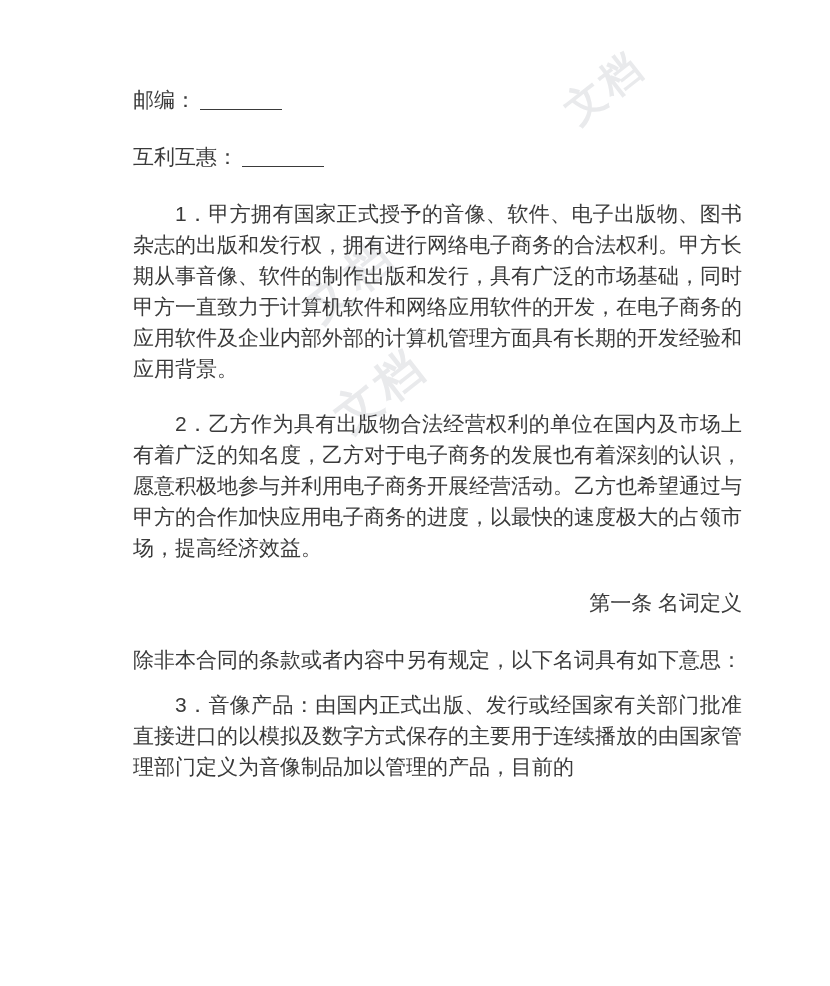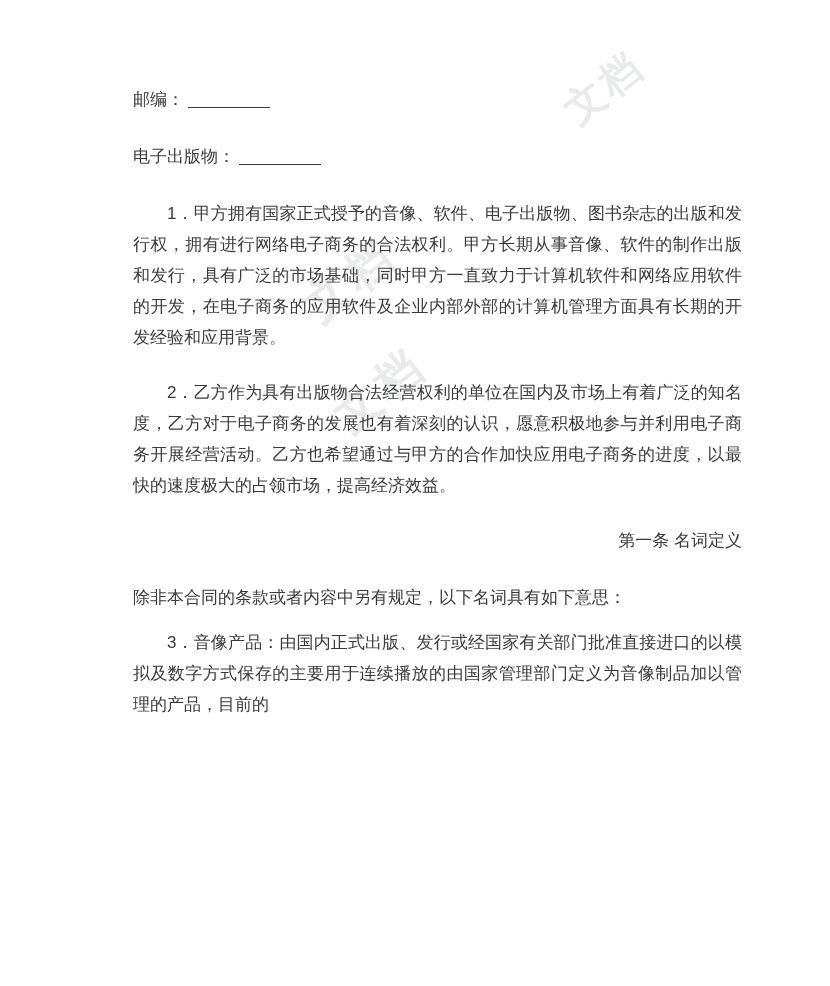--- a/index.html
+++ b/index.html
@@ -39,21 +39,21 @@
   .content {
     position: relative;
     z-index: 1;
     padding: 84px 88px 0 133px;
     box-sizing: border-box;
   }
   .line,
   .para,
   .heading {
     color: #3a3a3a;
-    font-size: 17px;
+    font-size: 21px;
     line-height: 31px;
     text-align: justify;
     text-justify: inter-ideograph;
     margin: 0;
   }
   .line {
     margin-bottom: 26px;
     text-align: left;
   }
   .heading {
@@ -87,21 +87,21 @@
   <div class="watermark-layer">
     <div class="watermark wm-c">文档</div>
     <div class="watermark wm-a">文档</div>
     <div class="watermark wm-b">文档</div>
   </div>
 
   <div class="content">
 
     <p class="line"><span class="field-label">邮编：</span><span class="blank"></span></p>
 
-    <p class="line"><span class="field-label">电子出版物：</span><span class="blank"></span></p>
+    <p class="line"><span class="field-label">互利互惠：</span><span class="blank"></span></p>
 
 
     <p class="para">1．甲方拥有国家正式授予的音像、软件、电子出版物、图书杂志的出版和发行权，拥有进行网络电子商务的合法权利。甲方长期从事音像、软件的制作出版和发行，具有广泛的市场基础，同时甲方一直致力于计算机软件和网络应用软件的开发，在电子商务的应用软件及企业内部外部的计算机管理方面具有长期的开发经验和应用背景。</p>
 
     <p class="para">2．乙方作为具有出版物合法经营权利的单位在国内及市场上有着广泛的知名度，乙方对于电子商务的发展也有着深刻的认识，愿意积极地参与并利用电子商务开展经营活动。乙方也希望通过与甲方的合作加快应用电子商务的进度，以最快的速度极大的占领市场，提高经济效益。</p>
 
 
     <p class="heading">第一条 名词定义</p>
 
     <p class="para no-indent">除非本合同的条款或者内容中另有规定，以下名词具有如下意思：</p>

